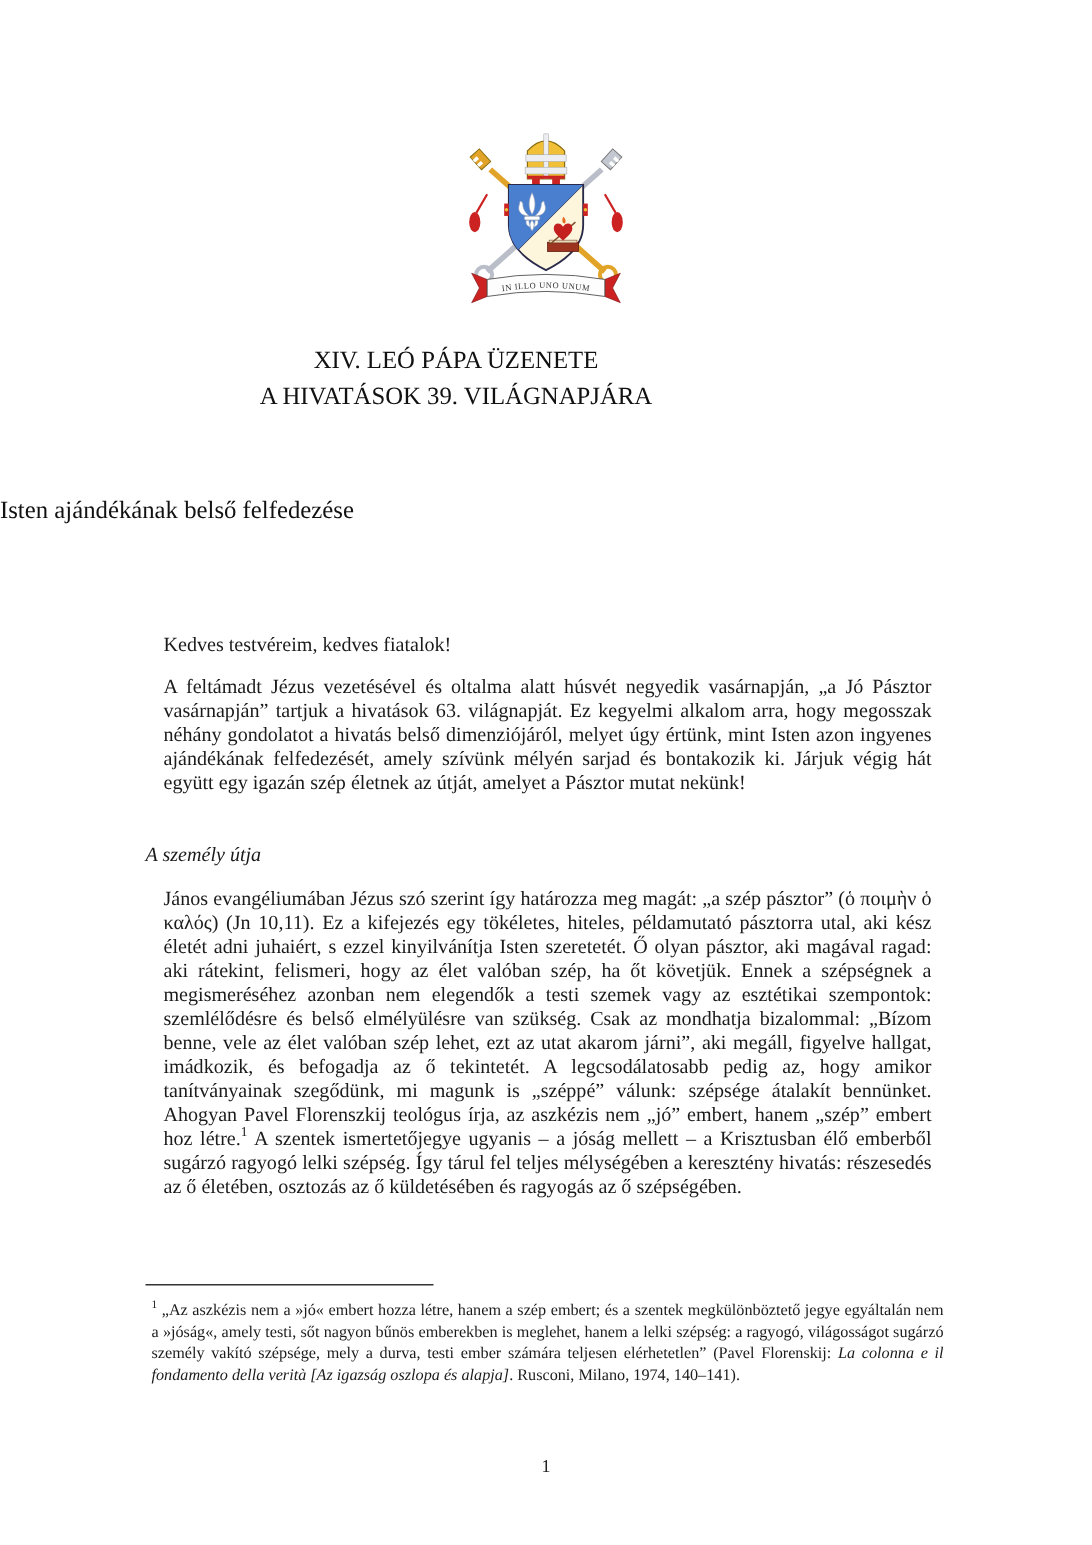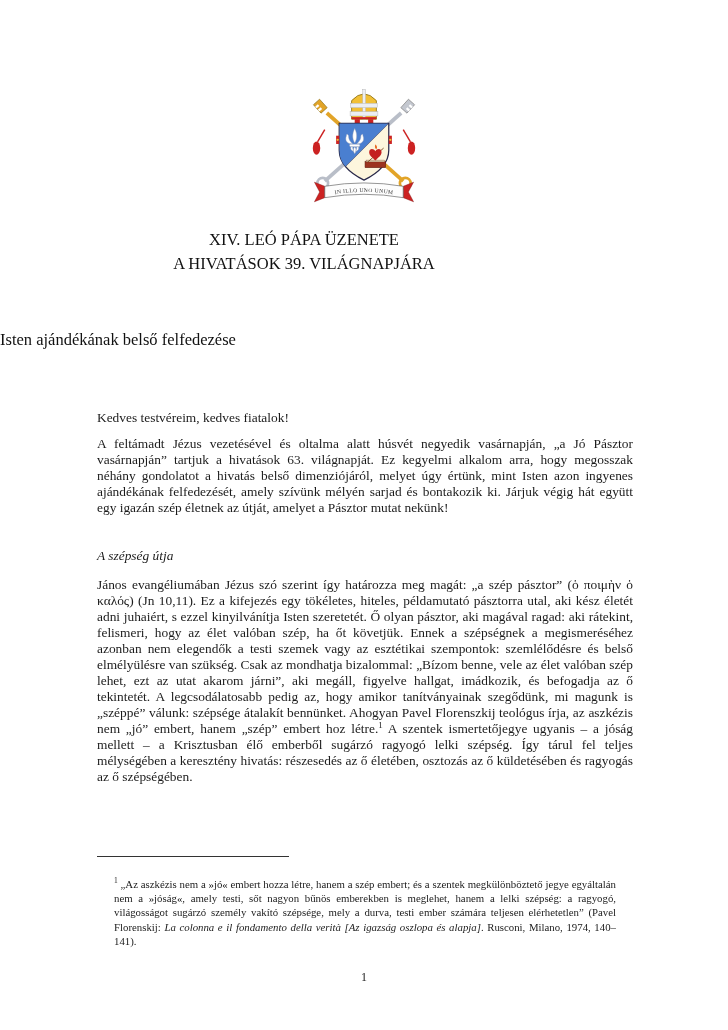--- a/index.html
+++ b/index.html
@@ -23,36 +23,36 @@
   .subtitle {
     position:absolute; top:330px; left:0; width:728px;
     text-align:left;
     font-size:16.5px;
     color:#111;
   }
   .body-text {
     position:absolute; top:410px; left:97px; width:536px;
     font-size:13.4px; line-height:16px;
   }
-  .body-text p { margin:0; text-align:justify; }
+  .body-text p { margin:12px; text-align:justify; }
   .salutation { margin-bottom:10px !important; text-align:left !important; }
   .section-heading {
     font-style:italic;
     margin:32px 0 13px 0 !important;
     text-align:left !important;
   }
   sup.fnref { font-size:9px; line-height:0; vertical-align:super; cursor:pointer; }
   .footnote-block {
     position:absolute; top:856px; left:97px; width:536px;
   }
   .footnote-rule {
     width:192px; border-top:1px solid #333; margin-bottom:6px;
   }
   .footnote-text {
-    font-size:10.8px; line-height:14.4px; text-align:justify; margin:17px;
+    font-size:10.8px; line-height:14.4px; text-align:justify; margin:4px;
   }
   .footnote-text sup { font-size:7.5px; }
   .page-number {
     position:absolute; top:970px; left:0; width:728px;
     text-align:center; font-size:12px; color:#222;
   }
 </style>
 </head>
 <body>
 
@@ -149,21 +149,21 @@
   <div class="title-block">
     <div>XIV. LEÓ PÁPA ÜZENETE</div>
     <div>A HIVATÁSOK 39. VILÁGNAPJÁRA</div>
   </div>
 
   <div class="subtitle">Isten ajándékának belső felfedezése</div>
 
   <div class="body-text">
     <p class="salutation">Kedves testvéreim, kedves fiatalok!</p>
     <p>A feltámadt Jézus vezetésével és oltalma alatt húsvét negyedik vasárnapján, „a Jó Pásztor vasárnapján” tartjuk a hivatások 63. világnapját. Ez kegyelmi alkalom arra, hogy megosszak néhány gondolatot a hivatás belső dimenziójáról, melyet úgy értünk, mint Isten azon ingyenes ajándékának felfedezését, amely szívünk mélyén sarjad és bontakozik ki. Járjuk végig hát együtt egy igazán szép életnek az útját, amelyet a Pásztor mutat nekünk!</p>
-    <p class="section-heading">A szépség útja</p>
+    <p class="section-heading">A személy útja</p>
     <p><span>János evangéliumában Jézus szó szerint így határozza meg magát: „a szép pásztor” (ὁ ποιμὴν ὁ καλός) (Jn 10,11). Ez a kifejezés egy tökéletes, hiteles, példamutató pásztorra utal, aki kész életét adni juhaiért, s ezzel kinyilvánítja Isten szeretetét. Ő olyan pásztor, aki magával ragad: aki rátekint, felismeri, hogy az élet valóban szép, ha őt követjük. Ennek a szépségnek a megismeréséhez azonban nem elegendők a testi szemek vagy az esztétikai szempontok: szemlélődésre és belső elmélyülésre van szükség. Csak az mondhatja bizalommal: „Bízom benne, vele az élet valóban szép lehet, ezt az utat akarom járni”, aki megáll, figyelve hallgat, imádkozik, és befogadja az ő tekintetét. A legcsodálatosabb pedig az, hogy amikor tanítványainak szegődünk, mi magunk is „széppé” válunk: szépsége átalakít bennünket. Ahogyan Pavel Florenszkij teológus írja, az aszkézis nem „jó” embert, hanem „szép” embert hoz létre.</span><sup class="fnref">1</sup><span> A szentek ismertetőjegye ugyanis – a jóság mellett – a Krisztusban élő emberből sugárzó ragyogó lelki szépség. Így tárul fel teljes mélységében a keresztény hivatás: részesedés az ő életében, osztozás az ő küldetésében és ragyogás az ő szépségében.</span></p>
   </div>
 
   <div class="footnote-block">
     <div class="footnote-rule"></div>
     <p class="footnote-text"><sup>1</sup><span> „Az aszkézis nem a »jó« embert hozza létre, hanem a szép embert; és a szentek megkülönböztető jegye egyáltalán nem a »jóság«, amely testi, sőt nagyon bűnös emberekben is meglehet, hanem a lelki szépség: a ragyogó, világosságot sugárzó személy vakító szépsége, mely a durva, testi ember számára teljesen elérhetetlen” (Pavel Florenskij: </span><i>La colonna e il fondamento della verità [Az igazság oszlopa és alapja]</i><span>. Rusconi, Milano, 1974, 140–141).</span></p>
   </div>
 
   <div class="page-number">1</div>
 

